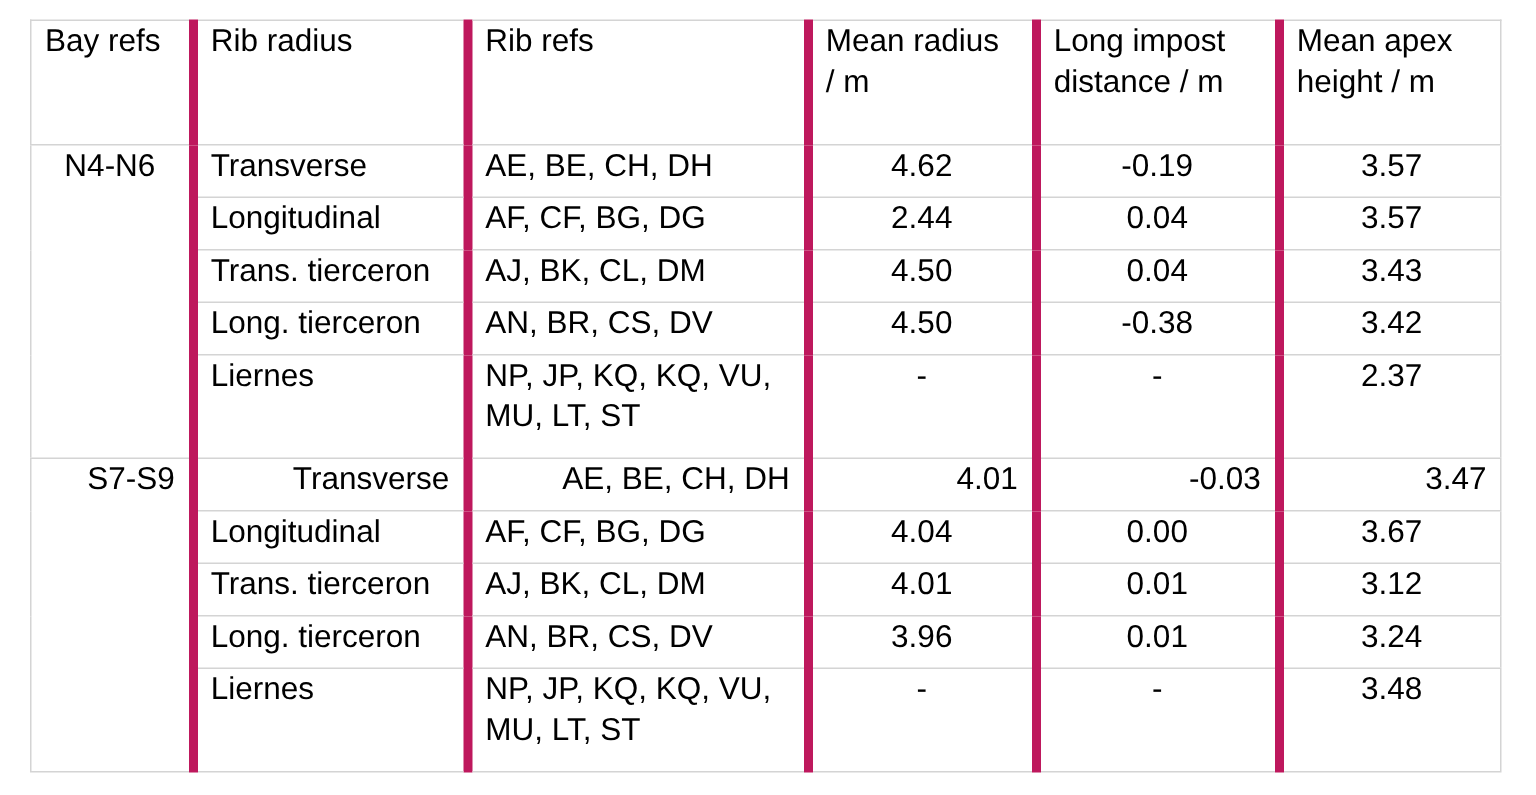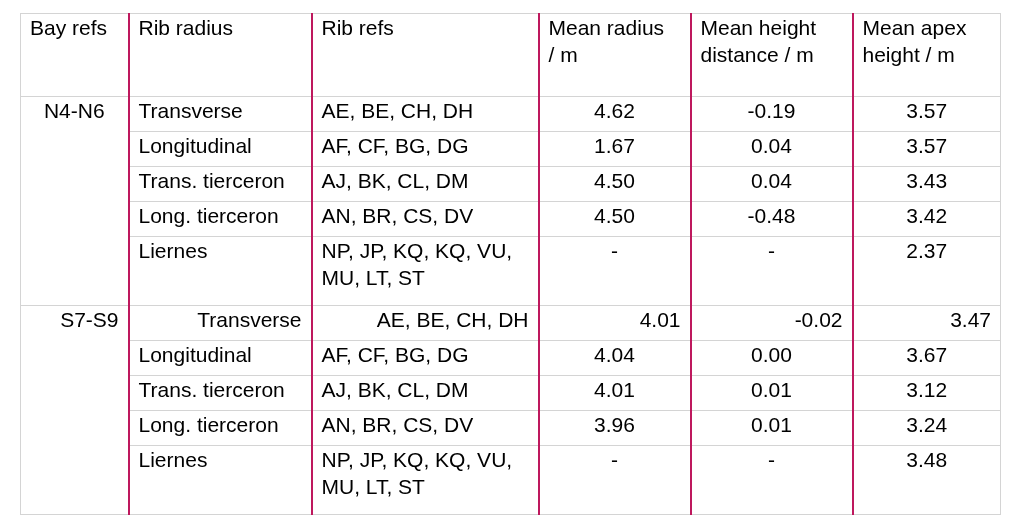--- a/index.html
+++ b/index.html
@@ -34,21 +34,21 @@
 
   table.data-table col.c-bay   { width: 108px; }
   table.data-table col.c-group { width: 183px; }
   table.data-table col.c-refs  { width: 227px; }
   table.data-table col.c-rad   { width: 152px; }
   table.data-table col.c-imp   { width: 162px; }
   table.data-table col.c-apex  { width: 148px; }
 
   table.data-table th,
   table.data-table td {
-    border-right: 2px solid #be185d;
+    border-right: 6px solid #be185d;
     border-bottom: 1px solid #d4d4d4;
     font-weight: normal;
     font-size: 21px;
     line-height: 1.30;
     padding: 0 9px;
     vertical-align: top;
     box-sizing: border-box;
   }
 
   table.data-table th:last-child,
@@ -94,70 +94,70 @@
         <col class="c-imp">
         <col class="c-apex">
     </colgroup>
     <thead>
       <tr>
         <th class="nowrap-lines">Bay refs</th>
         <th class="nowrap-lines">Rib radius</th>
         <th class="nowrap-lines">Rib refs</th>
         <th class="nowrap-lines">Mean radius
 / m</th>
-        <th class="nowrap-lines">Mean height
+        <th class="nowrap-lines">Long impost
 distance / m</th>
         <th class="nowrap-lines">Mean apex
 height / m</th>
       </tr>
     </thead>
     <tbody id="table-body">
         <tr>
           <td class="bay-cell" rowspan="5">N4-N6</td>
           <td class="group-cell">Transverse</td>
           <td class="refs-cell nowrap-lines">AE, BE, CH, DH</td>
           <td class="num-cell">4.62</td>
           <td class="num-cell">-0.19</td>
           <td class="num-cell">3.57</td>
         </tr>
         <tr>
           <td class="group-cell">Longitudinal</td>
           <td class="refs-cell nowrap-lines">AF, CF, BG, DG</td>
-          <td class="num-cell">1.67</td>
+          <td class="num-cell">2.44</td>
           <td class="num-cell">0.04</td>
           <td class="num-cell">3.57</td>
         </tr>
         <tr>
           <td class="group-cell">Trans. tierceron</td>
           <td class="refs-cell nowrap-lines">AJ, BK, CL, DM</td>
           <td class="num-cell">4.50</td>
           <td class="num-cell">0.04</td>
           <td class="num-cell">3.43</td>
         </tr>
         <tr>
           <td class="group-cell">Long. tierceron</td>
           <td class="refs-cell nowrap-lines">AN, BR, CS, DV</td>
           <td class="num-cell">4.50</td>
-          <td class="num-cell">-0.48</td>
+          <td class="num-cell">-0.38</td>
           <td class="num-cell">3.42</td>
         </tr>
         <tr class="tall-row">
           <td class="group-cell">Liernes</td>
           <td class="refs-cell nowrap-lines">NP, JP, KQ, KQ, VU,
 MU, LT, ST</td>
           <td class="num-cell">-</td>
           <td class="num-cell">-</td>
           <td class="num-cell">2.37</td>
         </tr>
         <tr class="block-start">
           <td class="bay-cell" rowspan="5">S7-S9</td>
           <td class="group-cell">Transverse</td>
           <td class="refs-cell nowrap-lines">AE, BE, CH, DH</td>
           <td class="num-cell">4.01</td>
-          <td class="num-cell">-0.02</td>
+          <td class="num-cell">-0.03</td>
           <td class="num-cell">3.47</td>
         </tr>
         <tr>
           <td class="group-cell">Longitudinal</td>
           <td class="refs-cell nowrap-lines">AF, CF, BG, DG</td>
           <td class="num-cell">4.04</td>
           <td class="num-cell">0.00</td>
           <td class="num-cell">3.67</td>
         </tr>
         <tr>

